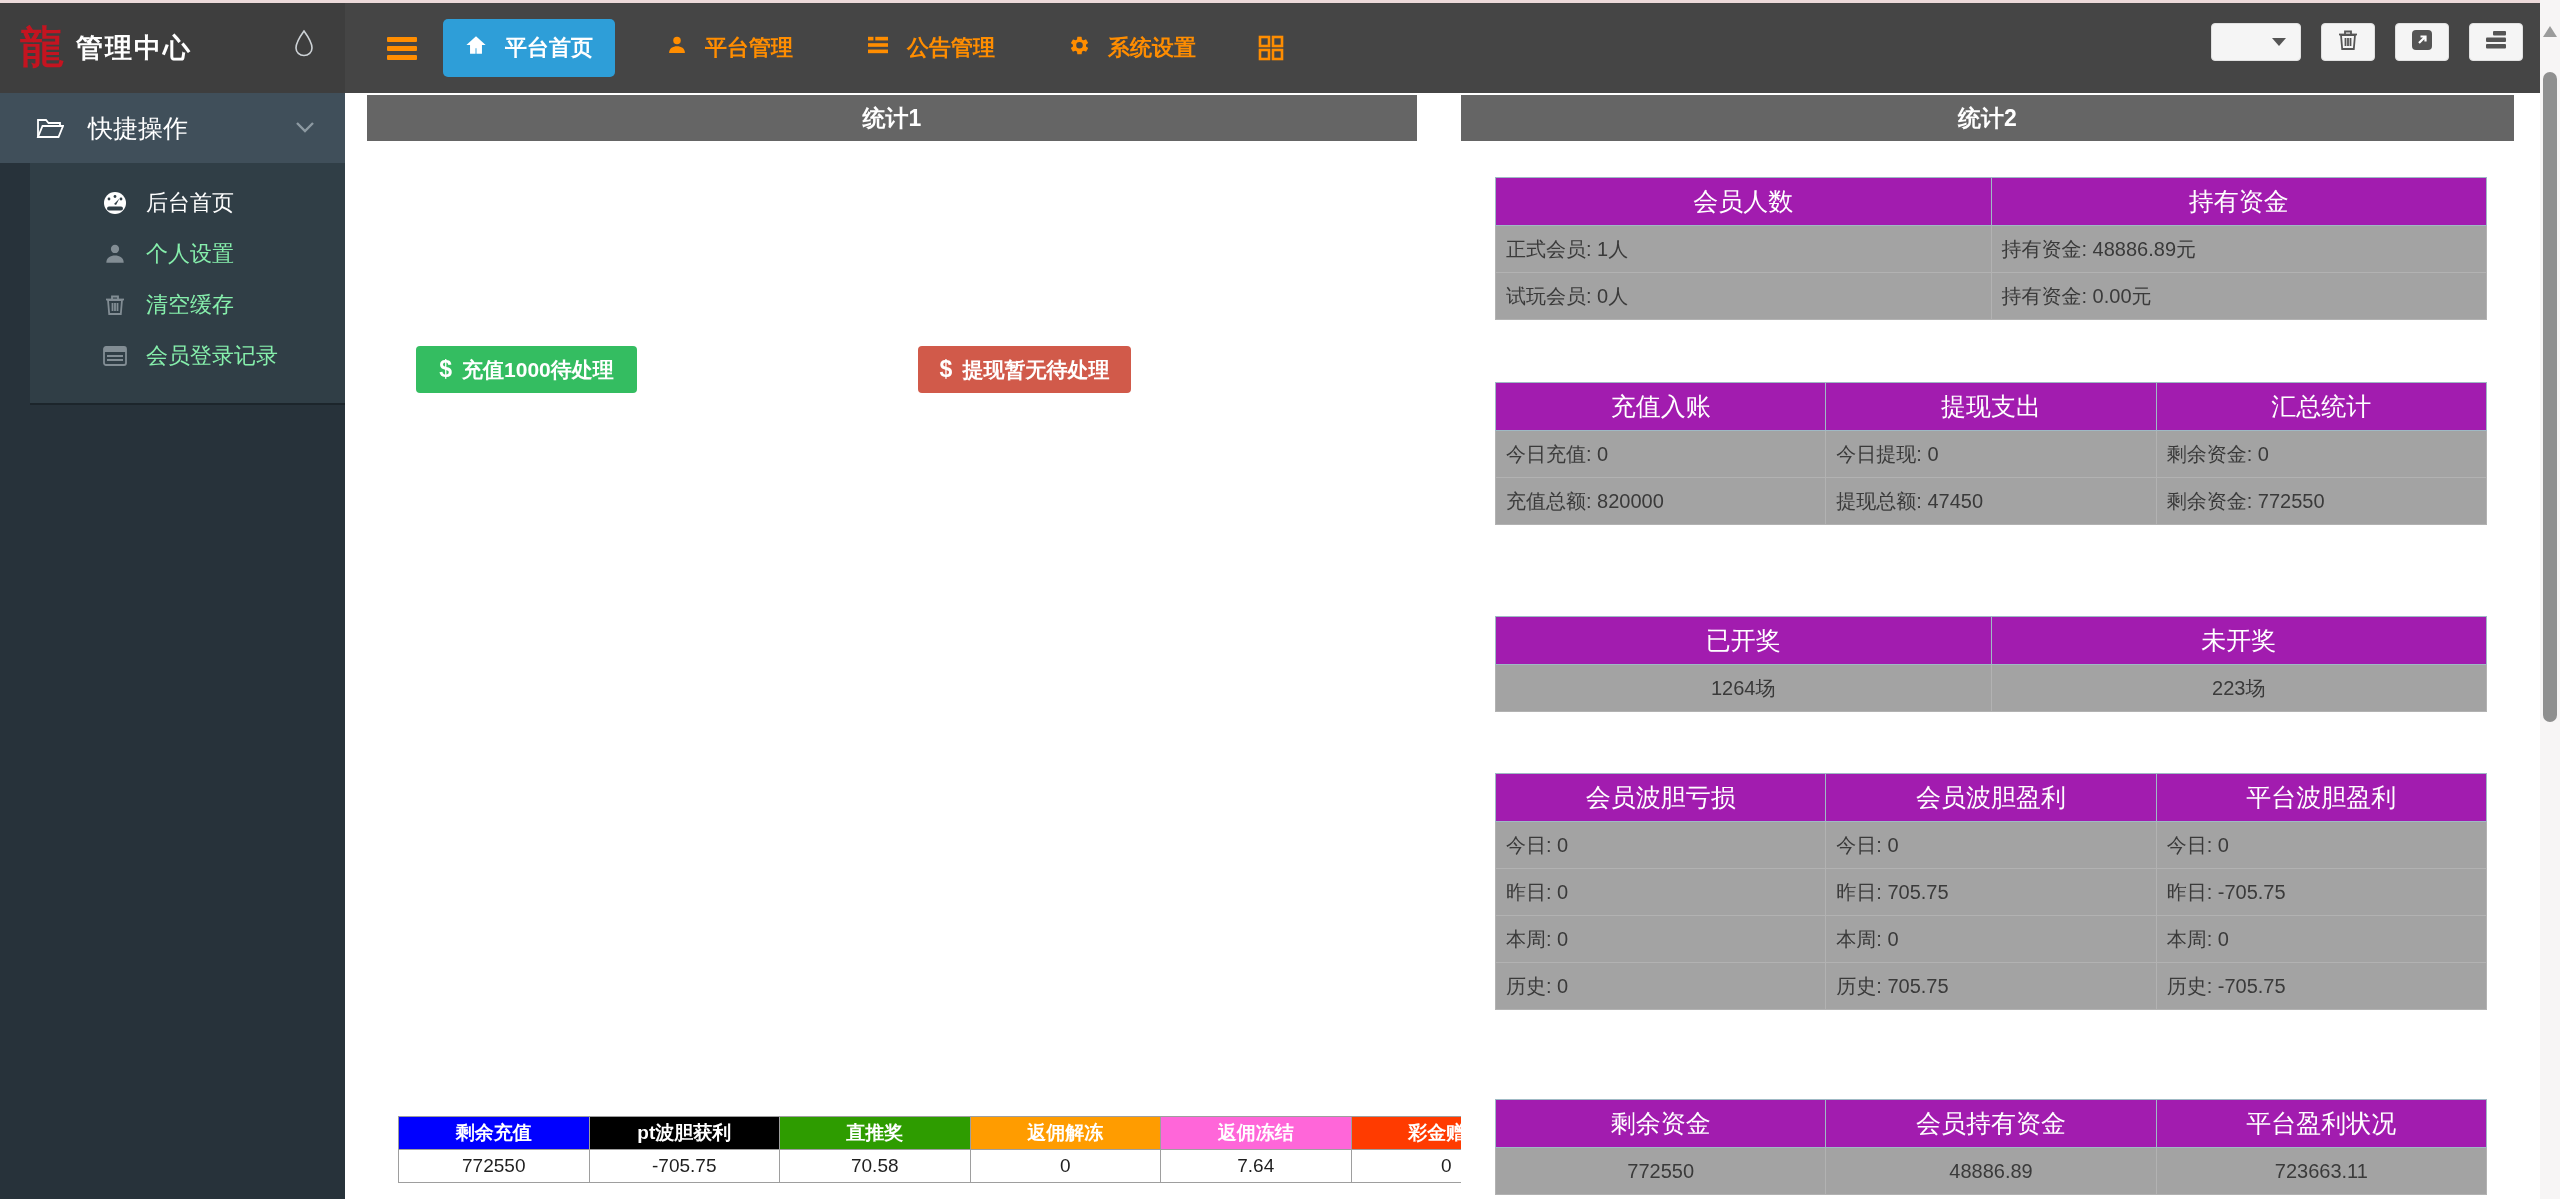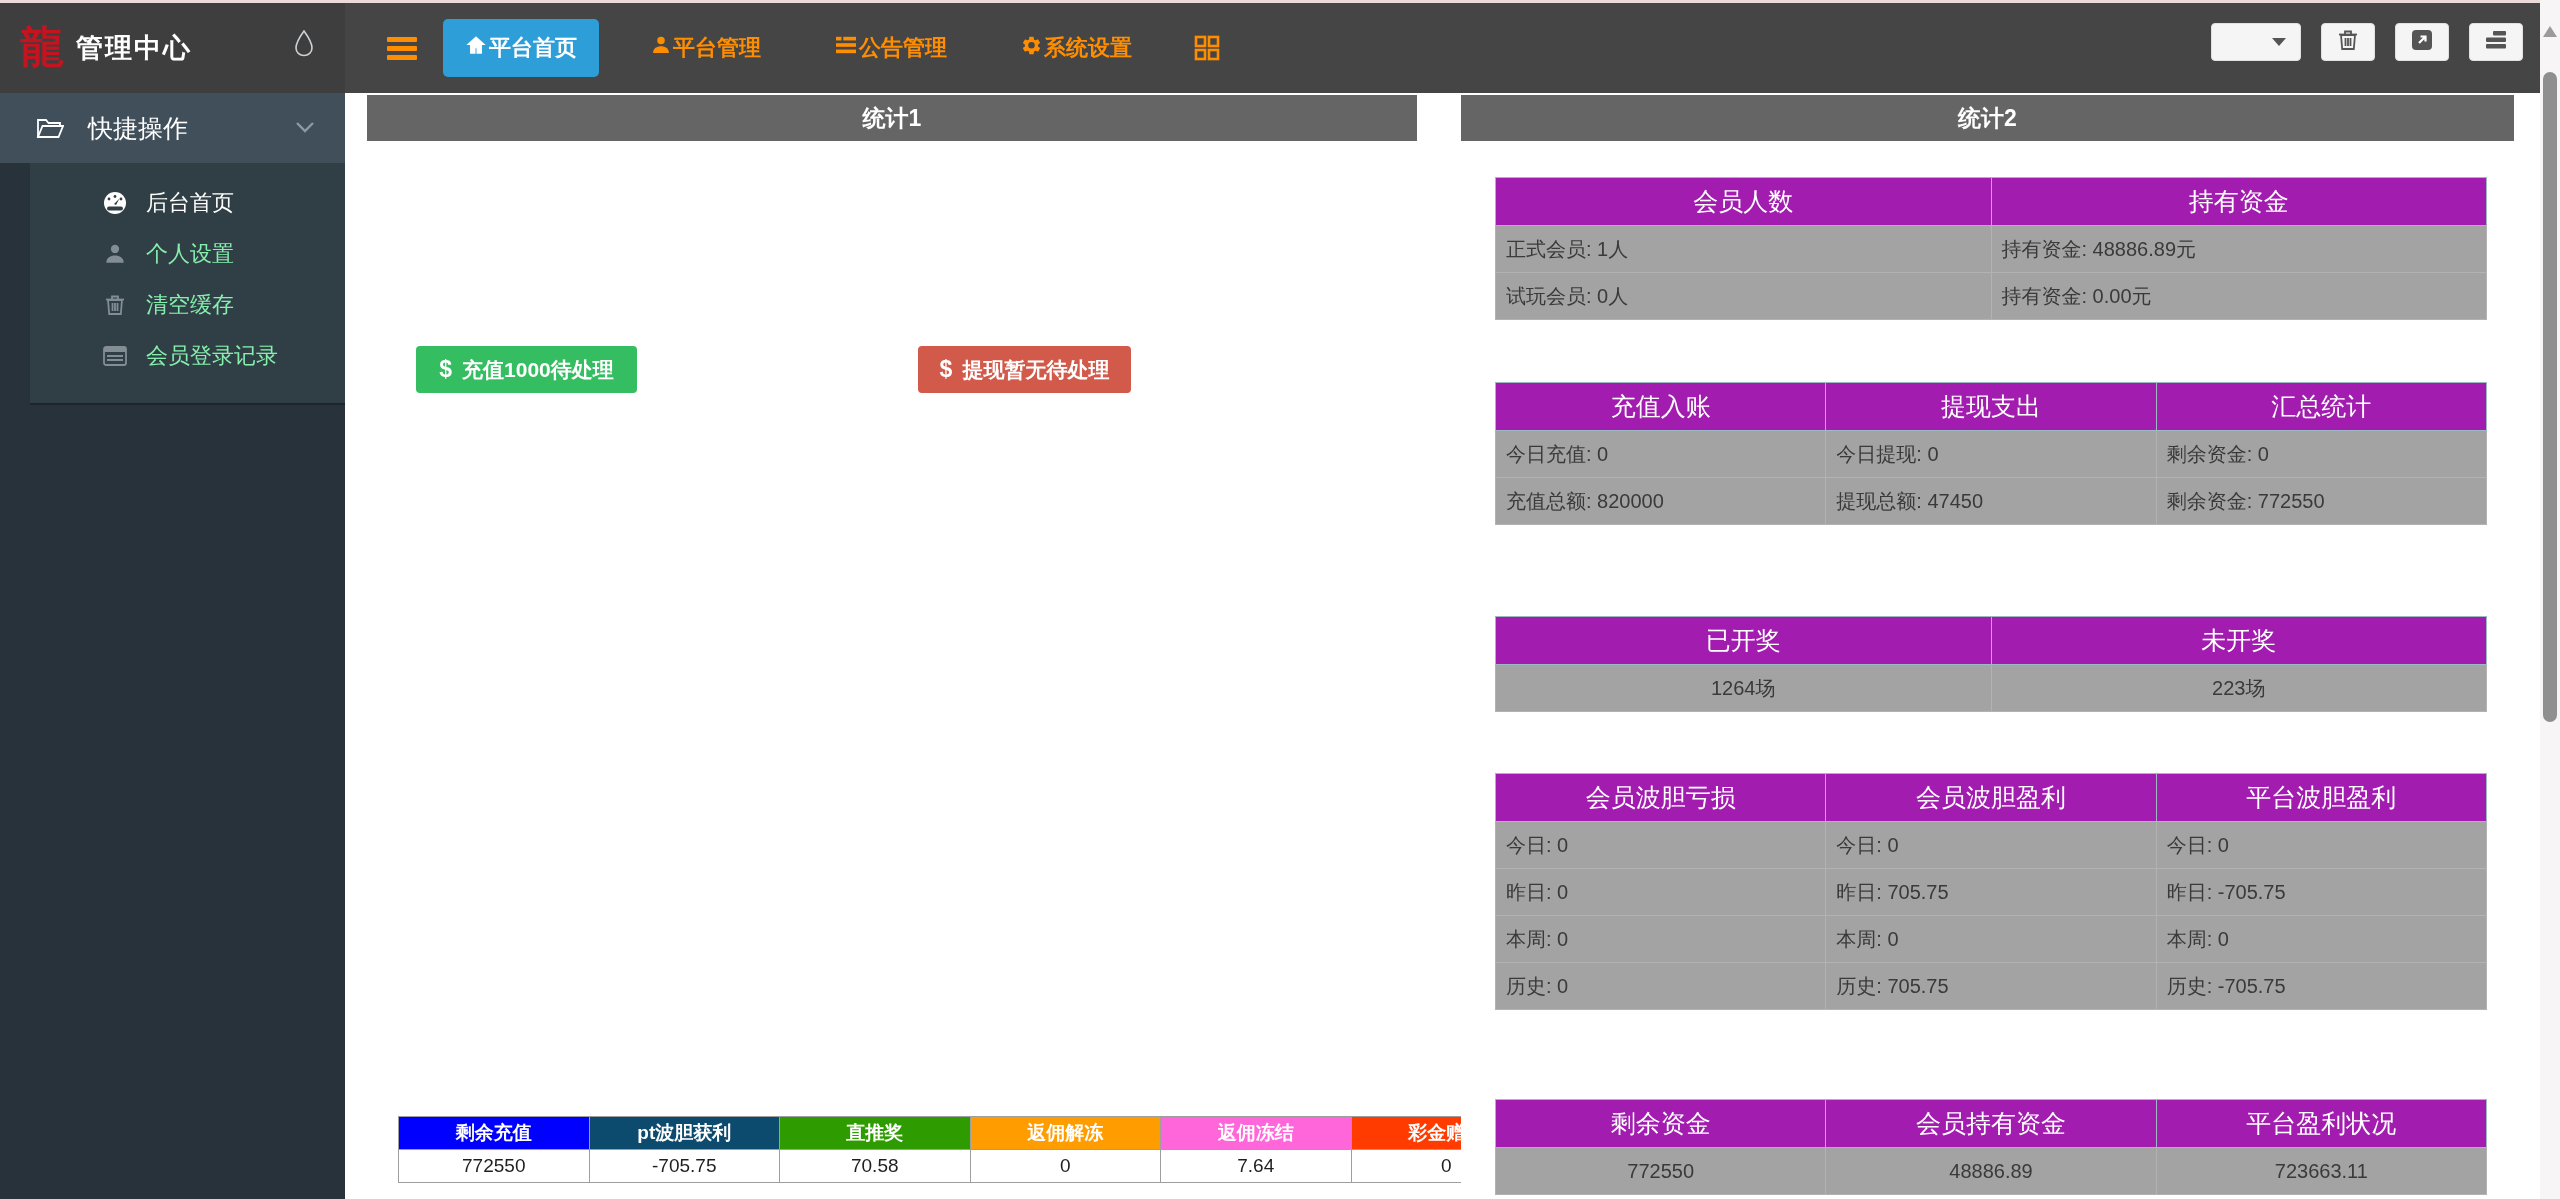--- a/index.html
+++ b/index.html
@@ -11,21 +11,21 @@
   .navbar { position:absolute; top:3px; left:0; width:2540px; height:90px; background:#454545; z-index:20; }
   .logo { position:absolute; left:0; top:0; width:345px; height:90px; background:#3e3e3e; display:flex; align-items:center; }
   .dragon { margin-left:20px; font-size:44px; line-height:1; color:#c41420; font-weight:bold;
     font-family:"Liberation Serif","DejaVu Serif",serif; }
   .brand { margin-left:12px; color:#ffffff; font-size:27px; font-weight:bold; letter-spacing:2px; }
   .droplet { position:absolute; right:30px; top:26px; cursor:pointer; }
 
   .nav-tabs { position:absolute; left:345px; top:0; height:90px; display:flex; align-items:center; }
   .hamburger { margin-left:42px; width:30px; cursor:pointer; }
   .hamburger div { height:5px; background:#ff8d00; border-radius:1px; margin:4px 0; }
-  .tab { display:flex; align-items:center; gap:2px; font-size:22px; font-weight:bold; color:#ff8d00;
+  .tab { display:flex; align-items:center; gap:18px; font-size:22px; font-weight:bold; color:#ff8d00;
     height:58px; padding:0 22px; border-radius:5px; margin-left:30px; cursor:pointer; white-space:nowrap; }
   .tab.active { background:#2e9ed8; color:#ffffff; margin-left:26px; }
   .gridicon { margin-left:40px; cursor:pointer; display:flex; }
 
   .nav-actions { position:absolute; right:17px; top:20px; display:flex; gap:20px; }
   .act-btn { height:38px; background:#f5f5f5; border:1px solid #e0e0e0; border-radius:4px;
     display:flex; align-items:center; justify-content:center; cursor:pointer; color:#555; }
   .select-btn { width:90px; justify-content:flex-end; padding-right:14px; }
   .caret { width:0; height:0; border-left:7px solid transparent; border-right:7px solid transparent; border-top:8px solid #555; }
   .sq-btn { width:54px; }
@@ -263,21 +263,21 @@
     </button>
     <button class="btn btn-withdraw" style="background-color: rgb(209, 90, 74);">
       <span class="dollar">$</span>
       <span>提现暂无待处理</span>
     </button>
 
     <table class="sum-table">
       <tbody>
           <tr>
         <th style="background-color: rgb(0, 0, 255);">剩余充值</th>
-        <th style="background-color: #0c4a6e;">pt波胆获利</th>
+        <th style="background-color: #000000;">pt波胆获利</th>
         <th style="background-color: rgb(46, 156, 0);">直推奖</th>
         <th style="background-color: rgb(255, 156, 0);">返佣解冻</th>
         <th style="background-color: rgb(255, 102, 217); text-align: center;">返佣冻结</th>
         <th style="background-color: rgb(255, 59, 0);">彩金赠送</th>
       </tr>
       <tr>
         <td>772550</td>
         <td>-705.75</td>
         <td>70.58</td>
         <td>0</td>

